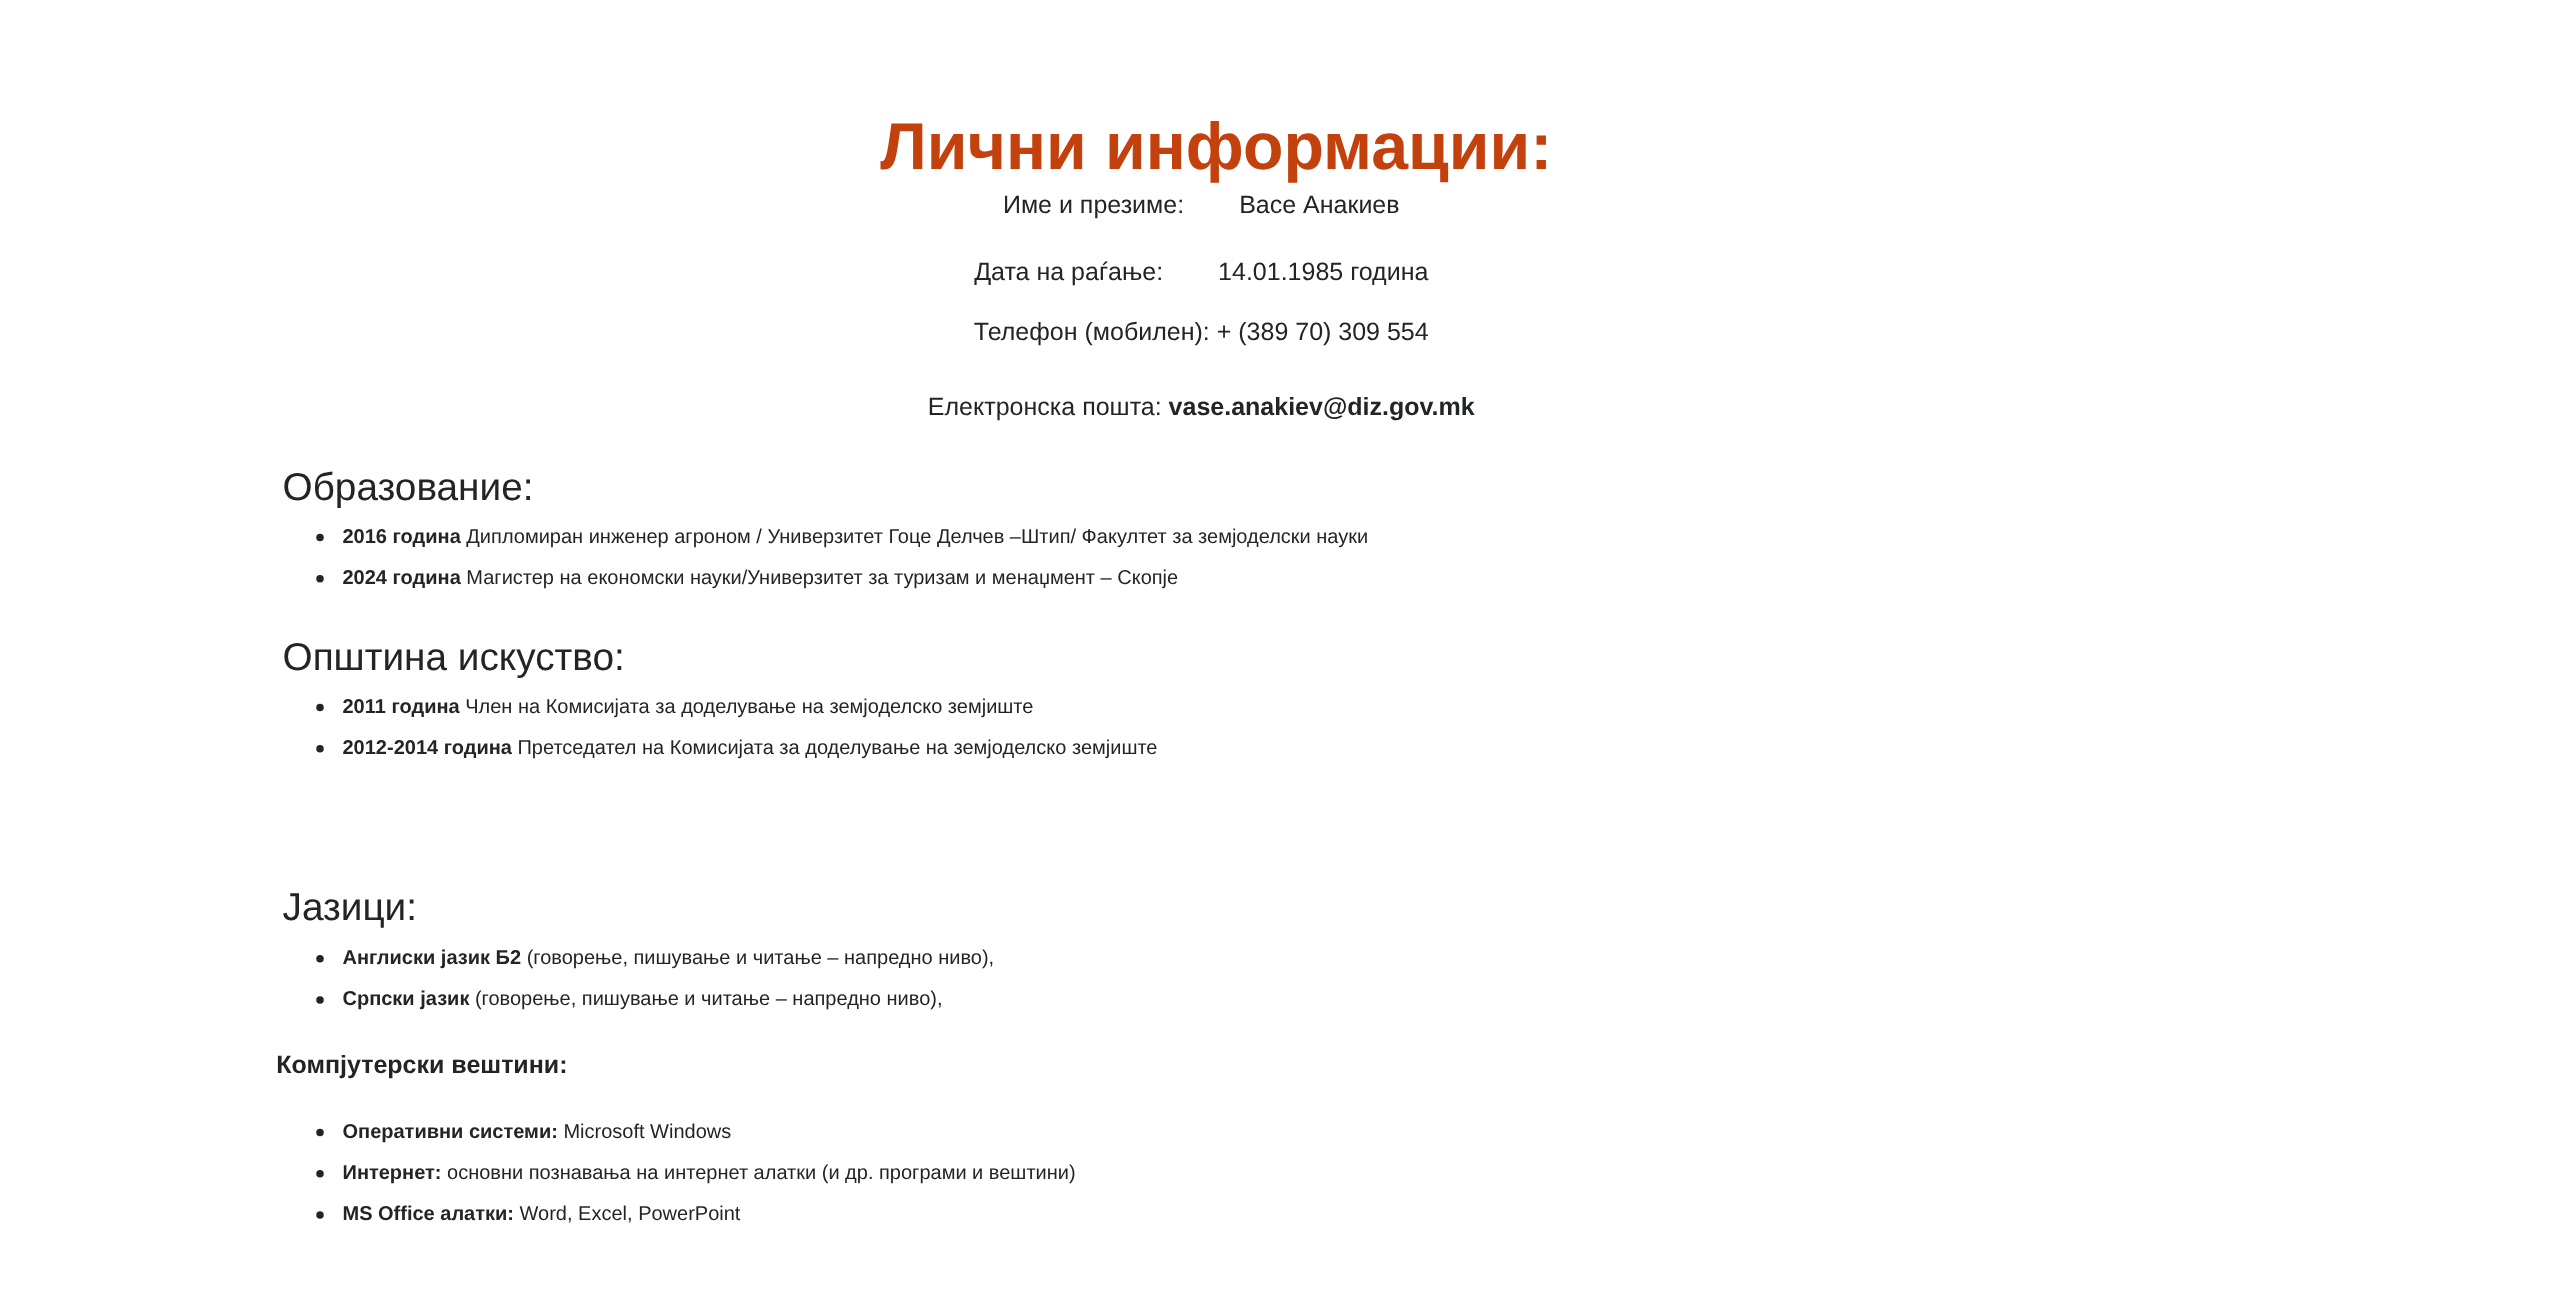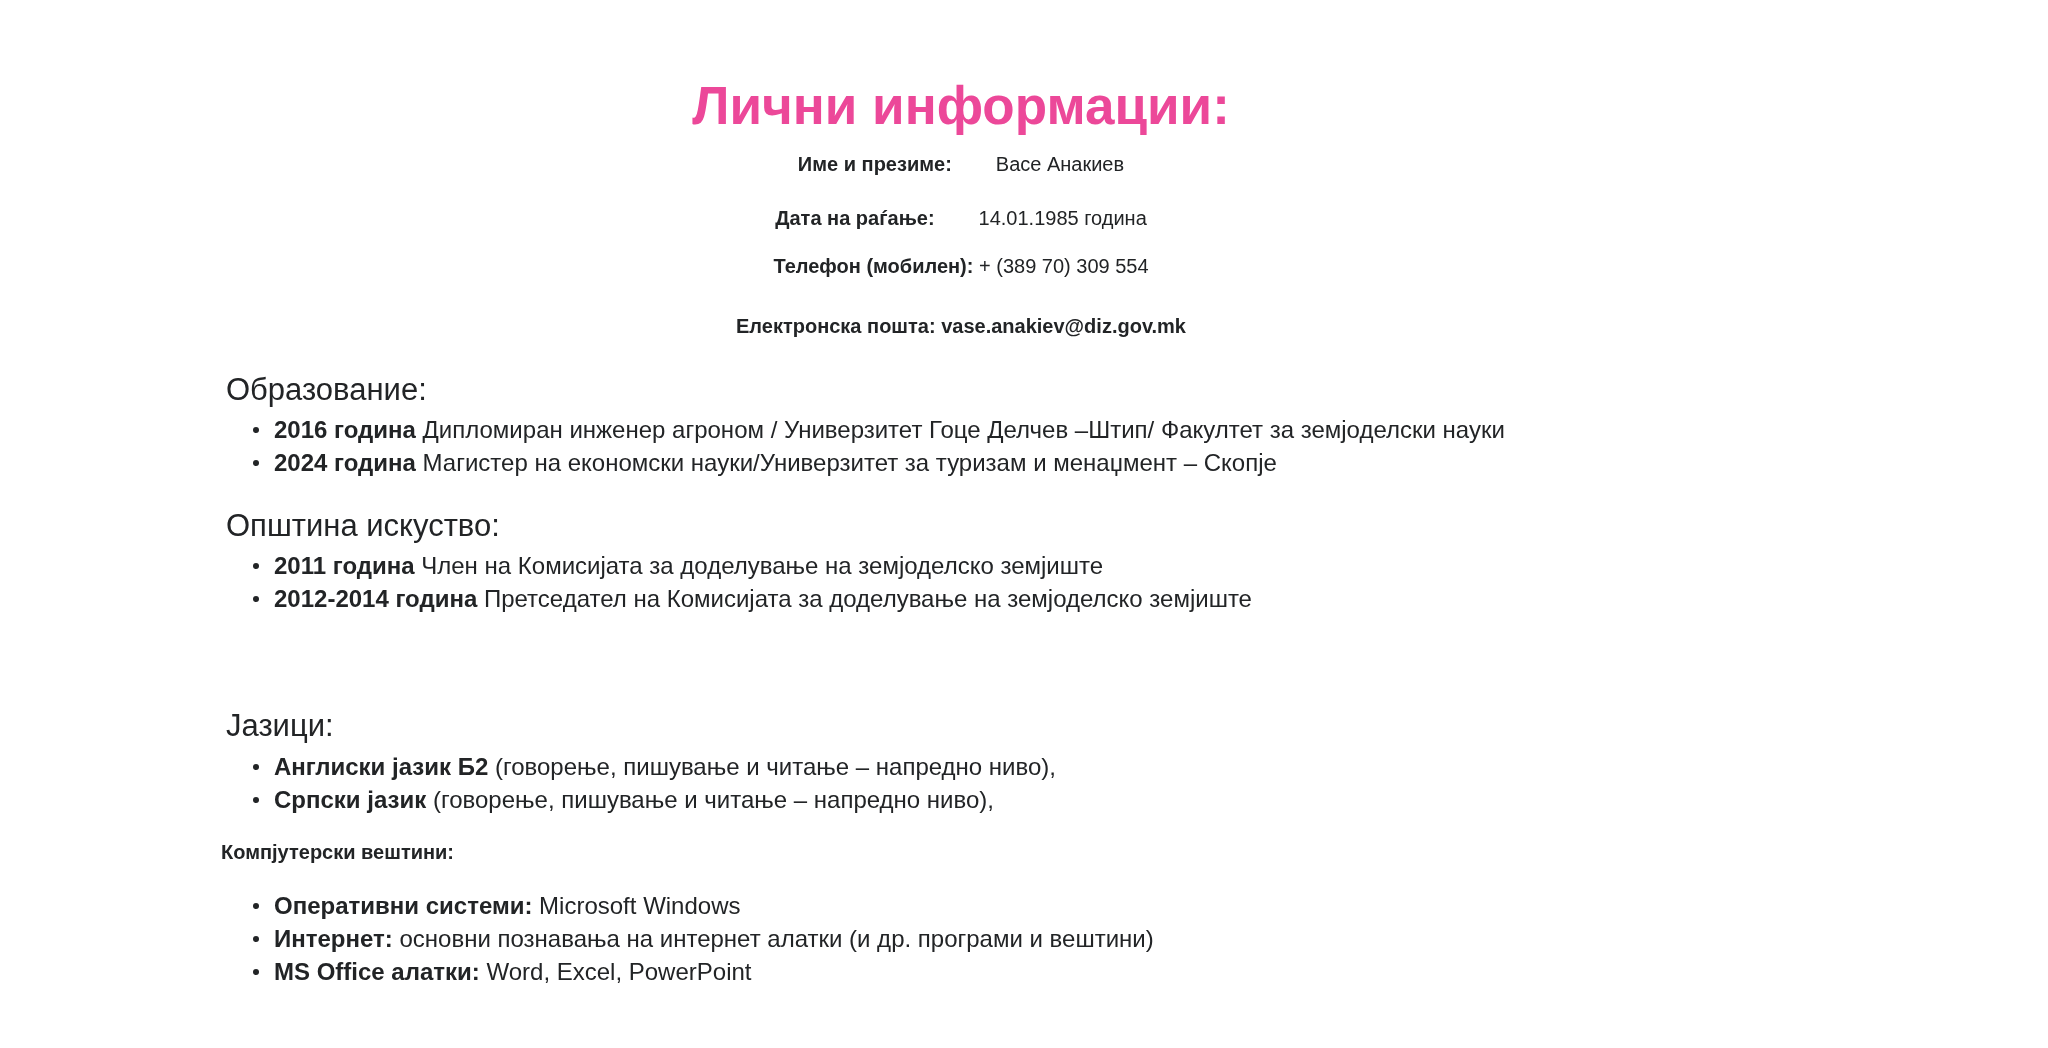--- a/index.html
+++ b/index.html
@@ -17,33 +17,33 @@
   }
   .page-title {
     position: absolute;
     left: 0;
     width: 1922px;
     top: 74px;
     text-align: center;
     font-size: 53px;
     font-weight: bold;
     line-height: 64px;
-    color: #ec4899;
-    margin: 0;
+    color: #c2410c;
+    margin: 12px;
   }
   .info-line {
     position: absolute;
     left: 0;
     width: 1922px;
     text-align: center;
     font-size: 20px;
     line-height: 26px;
     margin: 0;
   }
-  .info-line .lbl { font-weight: bold; }
+  .info-line .lbl { font-weight: normal; }
   .info-line .gap { display: inline-block; }
   .section-heading {
     position: absolute;
     left: 221px;
     font-size: 31px;
     line-height: 38px;
     font-weight: normal;
     margin: 5px;
     color: #222426;
   }
@@ -58,21 +58,21 @@
   ul.bullets {
     position: absolute;
     left: 221px;
     margin: 0;
     padding: 0;
     list-style: none;
   }
   ul.bullets li {
     position: relative;
     padding-left: 53px;
-    font-size: 24px;
+    font-size: 16px;
     line-height: 33px;
     white-space: nowrap;
   }
   ul.bullets li .dot {
     position: absolute;
     left: 32px;
     top: 14px;
     width: 6px;
     height: 6px;
     border-radius: 50%;

